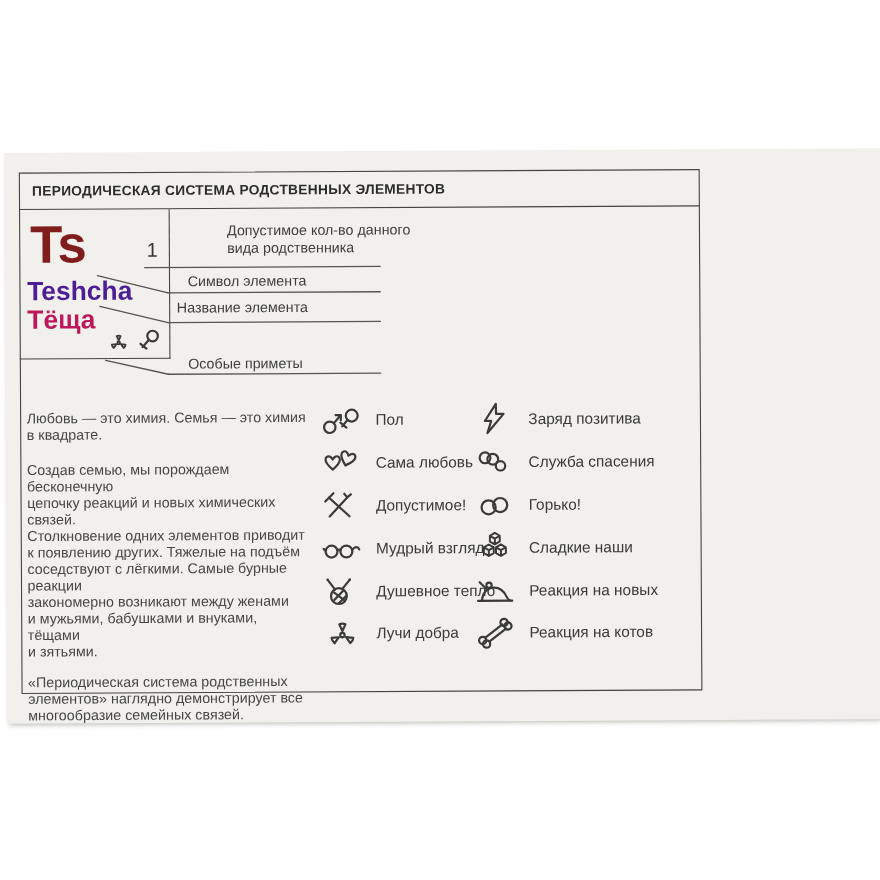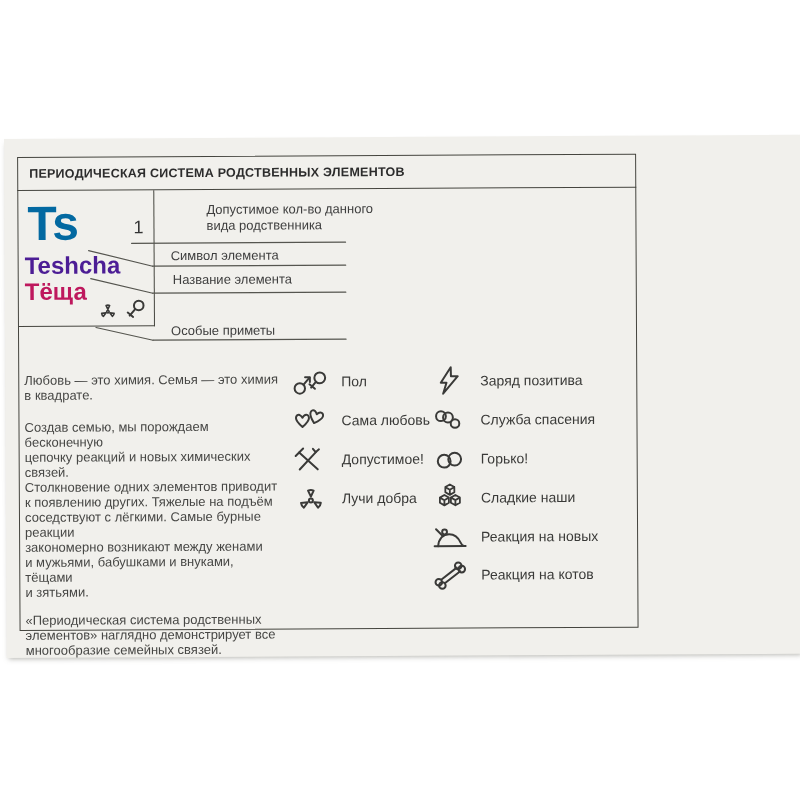--- a/index.html
+++ b/index.html
@@ -27,29 +27,29 @@
     display:flex;align-items:center;padding-left:12px;
   }
   .title-band span{
     font-size:12.5px;font-weight:bold;color:#2c2c2c;letter-spacing:.25px;
   }
   .tile{
     position:absolute;left:13px;top:52px;width:137px;height:136px;
     border-right:1.5px solid #45453f;border-bottom:1.5px solid #45453f;
     box-sizing:border-box;
   }
-  .tile .symbol{position:absolute;left:10px;top:9px;font-size:48px;line-height:1;font-weight:bold;color:#0369a1;letter-spacing:-1px;}
+  .tile .symbol{position:absolute;left:10px;top:9px;font-size:48px;line-height:1;font-weight:bold;color:#7f1d1d;letter-spacing:-1px;}
   .tile .num{position:absolute;right:10px;top:27px;font-size:18px;color:#333;}
   .tile .nm1{position:absolute;left:7px;top:63px;font-size:24px;line-height:1;font-weight:bold;color:#4c1d95;}
   .tile .nm2{position:absolute;left:7px;top:89px;font-size:24px;line-height:1;font-weight:bold;color:#be185d;}
   .tile .traits{position:absolute;right:7px;bottom:4px;display:flex;gap:4px;align-items:center;}
   .callout{position:absolute;font-size:13px;line-height:16px;color:#3e3e3e;white-space:pre-line;}
   .co1{left:166px;top:64px;margin-left:36px;}
   .co2{left:166px;top:110px;}
-  .co3{left:168px;top:134px;}
+  .co3{left:156px;top:134px;}
   .co4{left:166px;top:185px;}
   .lines-svg{position:absolute;left:0;top:0;pointer-events:none;}
   .story{position:absolute;left:19px;top:234px;width:256px;font-size:13px;line-height:15px;color:#474745;}
   .story p{margin:0;white-space:pre-line;}
   .story .p2{margin-top:17px;}
   .story .p3{margin-top:13px;}
   .legend-col{position:absolute;display:flex;flex-direction:column;}
   .legend-col.c1{left:286px;top:225px;}
   .legend-col.c2{left:425px;top:225px;}
   .legend-row{height:38.8px;display:flex;align-items:center;text-align:right;}
@@ -144,20 +144,43 @@
       <svg width="38" height="34" viewBox="0 0 38 34">
         <line x1="7.5" y1="10" x2="26" y2="27"></line>
         <line x1="4" y1="13.5" x2="11.5" y2="6"></line>
         <line x1="8" y1="27" x2="24" y2="10"></line>
         <polyline points="21.3,6.5 24,9.8 27.3,7"></polyline>
       </svg>
       <span class="lbl">Допустимое!</span>
     </div>
     <div class="legend-row">
       <svg width="38" height="34" viewBox="0 0 38 34">
+        <circle cx="9.5" cy="20" r="5.4"></circle>
+        <circle cx="23" cy="20" r="5.4"></circle>
+        <path d="M14.9,19 Q16.2,17.3 17.6,19"></path>
+        <path d="M4.2,19 L2.3,17.6"></path>
+        <path d="M28.4,18.6 C30.3,15.4 33.6,15.3 34.7,18.1"></path>
+      </svg>
+      <span class="lbl">Мудрый взгляд</span>
+    </div>
+    <div class="legend-row">
+      <svg width="38" height="34" viewBox="0 0 38 34">
+        <circle cx="16" cy="21.5" r="7.2"></circle>
+        <line x1="10.8" y1="17.6" x2="21.4" y2="25.6"></line>
+        <line x1="11.9" y1="24.9" x2="20.3" y2="16.3"></line>
+        <line x1="15.6" y1="28.2" x2="22.8" y2="21.2"></line>
+        <line x1="12.6" y1="15.6" x2="6.2" y2="7.2"></line>
+        <circle class="fill" cx="5.8" cy="6.6" r="1.2"></circle>
+        <line x1="19" y1="15.2" x2="25.4" y2="7.2"></line>
+        <circle class="fill" cx="25.9" cy="6.6" r="1.2"></circle>
+      </svg>
+      <span class="lbl">Душевное тепло</span>
+    </div>
+    <div class="legend-row">
+      <svg width="38" height="34" viewBox="0 0 38 34">
         <circle cx="19" cy="19" r="2"></circle>
         <path d="M19,15.2 L16.2,9.2 A6.9,6.9 0 0 1 21.8,9.2 Z"></path>
         <path d="M19,15.2 L16.2,9.2 A6.9,6.9 0 0 1 21.8,9.2 Z" transform="rotate(120 19 19)"></path>
         <path d="M19,15.2 L16.2,9.2 A6.9,6.9 0 0 1 21.8,9.2 Z" transform="rotate(240 19 19)"></path>
       </svg>
       <span class="lbl">Лучи добра</span>
     </div>
   </div>
 
   <div class="legend-col c2">

